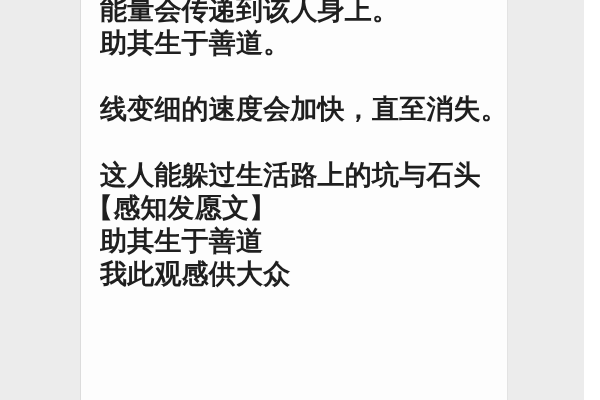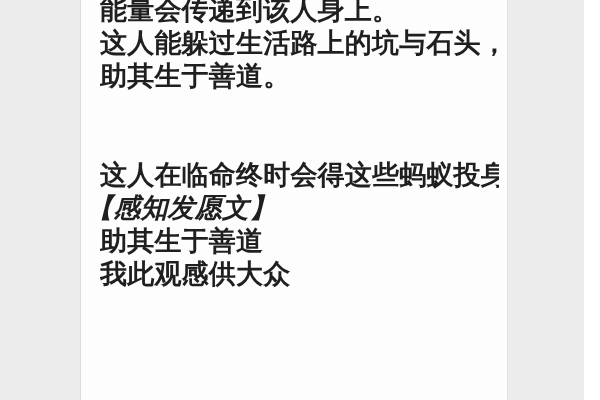--- a/index.html
+++ b/index.html
@@ -36,33 +36,32 @@
     letter-spacing: 0.2px;
   }
   .line {
     height: 33px;
     line-height: 33px;
     white-space: nowrap;
     overflow: hidden;
   }
   .line.bracket {
     margin-left: -14px;
-    font-style: italic;
   }
 </style>
 </head>
 <body>
 
 <div class="screen">
   <div class="content-column">
     <div class="text-block">
         <div class="line">能量会传递到该人身上。</div>
-        <div class="line">这人能躲过生活路上的坑与石头，</div>
         <div class="line">助其生于善道。</div>
         <div class="line"></div>
+        <div class="line">线变细的速度会加快，直至消失。</div>
         <div class="line"></div>
-        <div class="line">这人在临命终时会得这些蚂蚁投身</div>
+        <div class="line">这人能躲过生活路上的坑与石头</div>
         <div class="line bracket">【感知发愿文】</div>
         <div class="line">助其生于善道</div>
         <div class="line">我此观感供大众</div>
       </div>
   </div>
 </div>
 
 </body></html>

